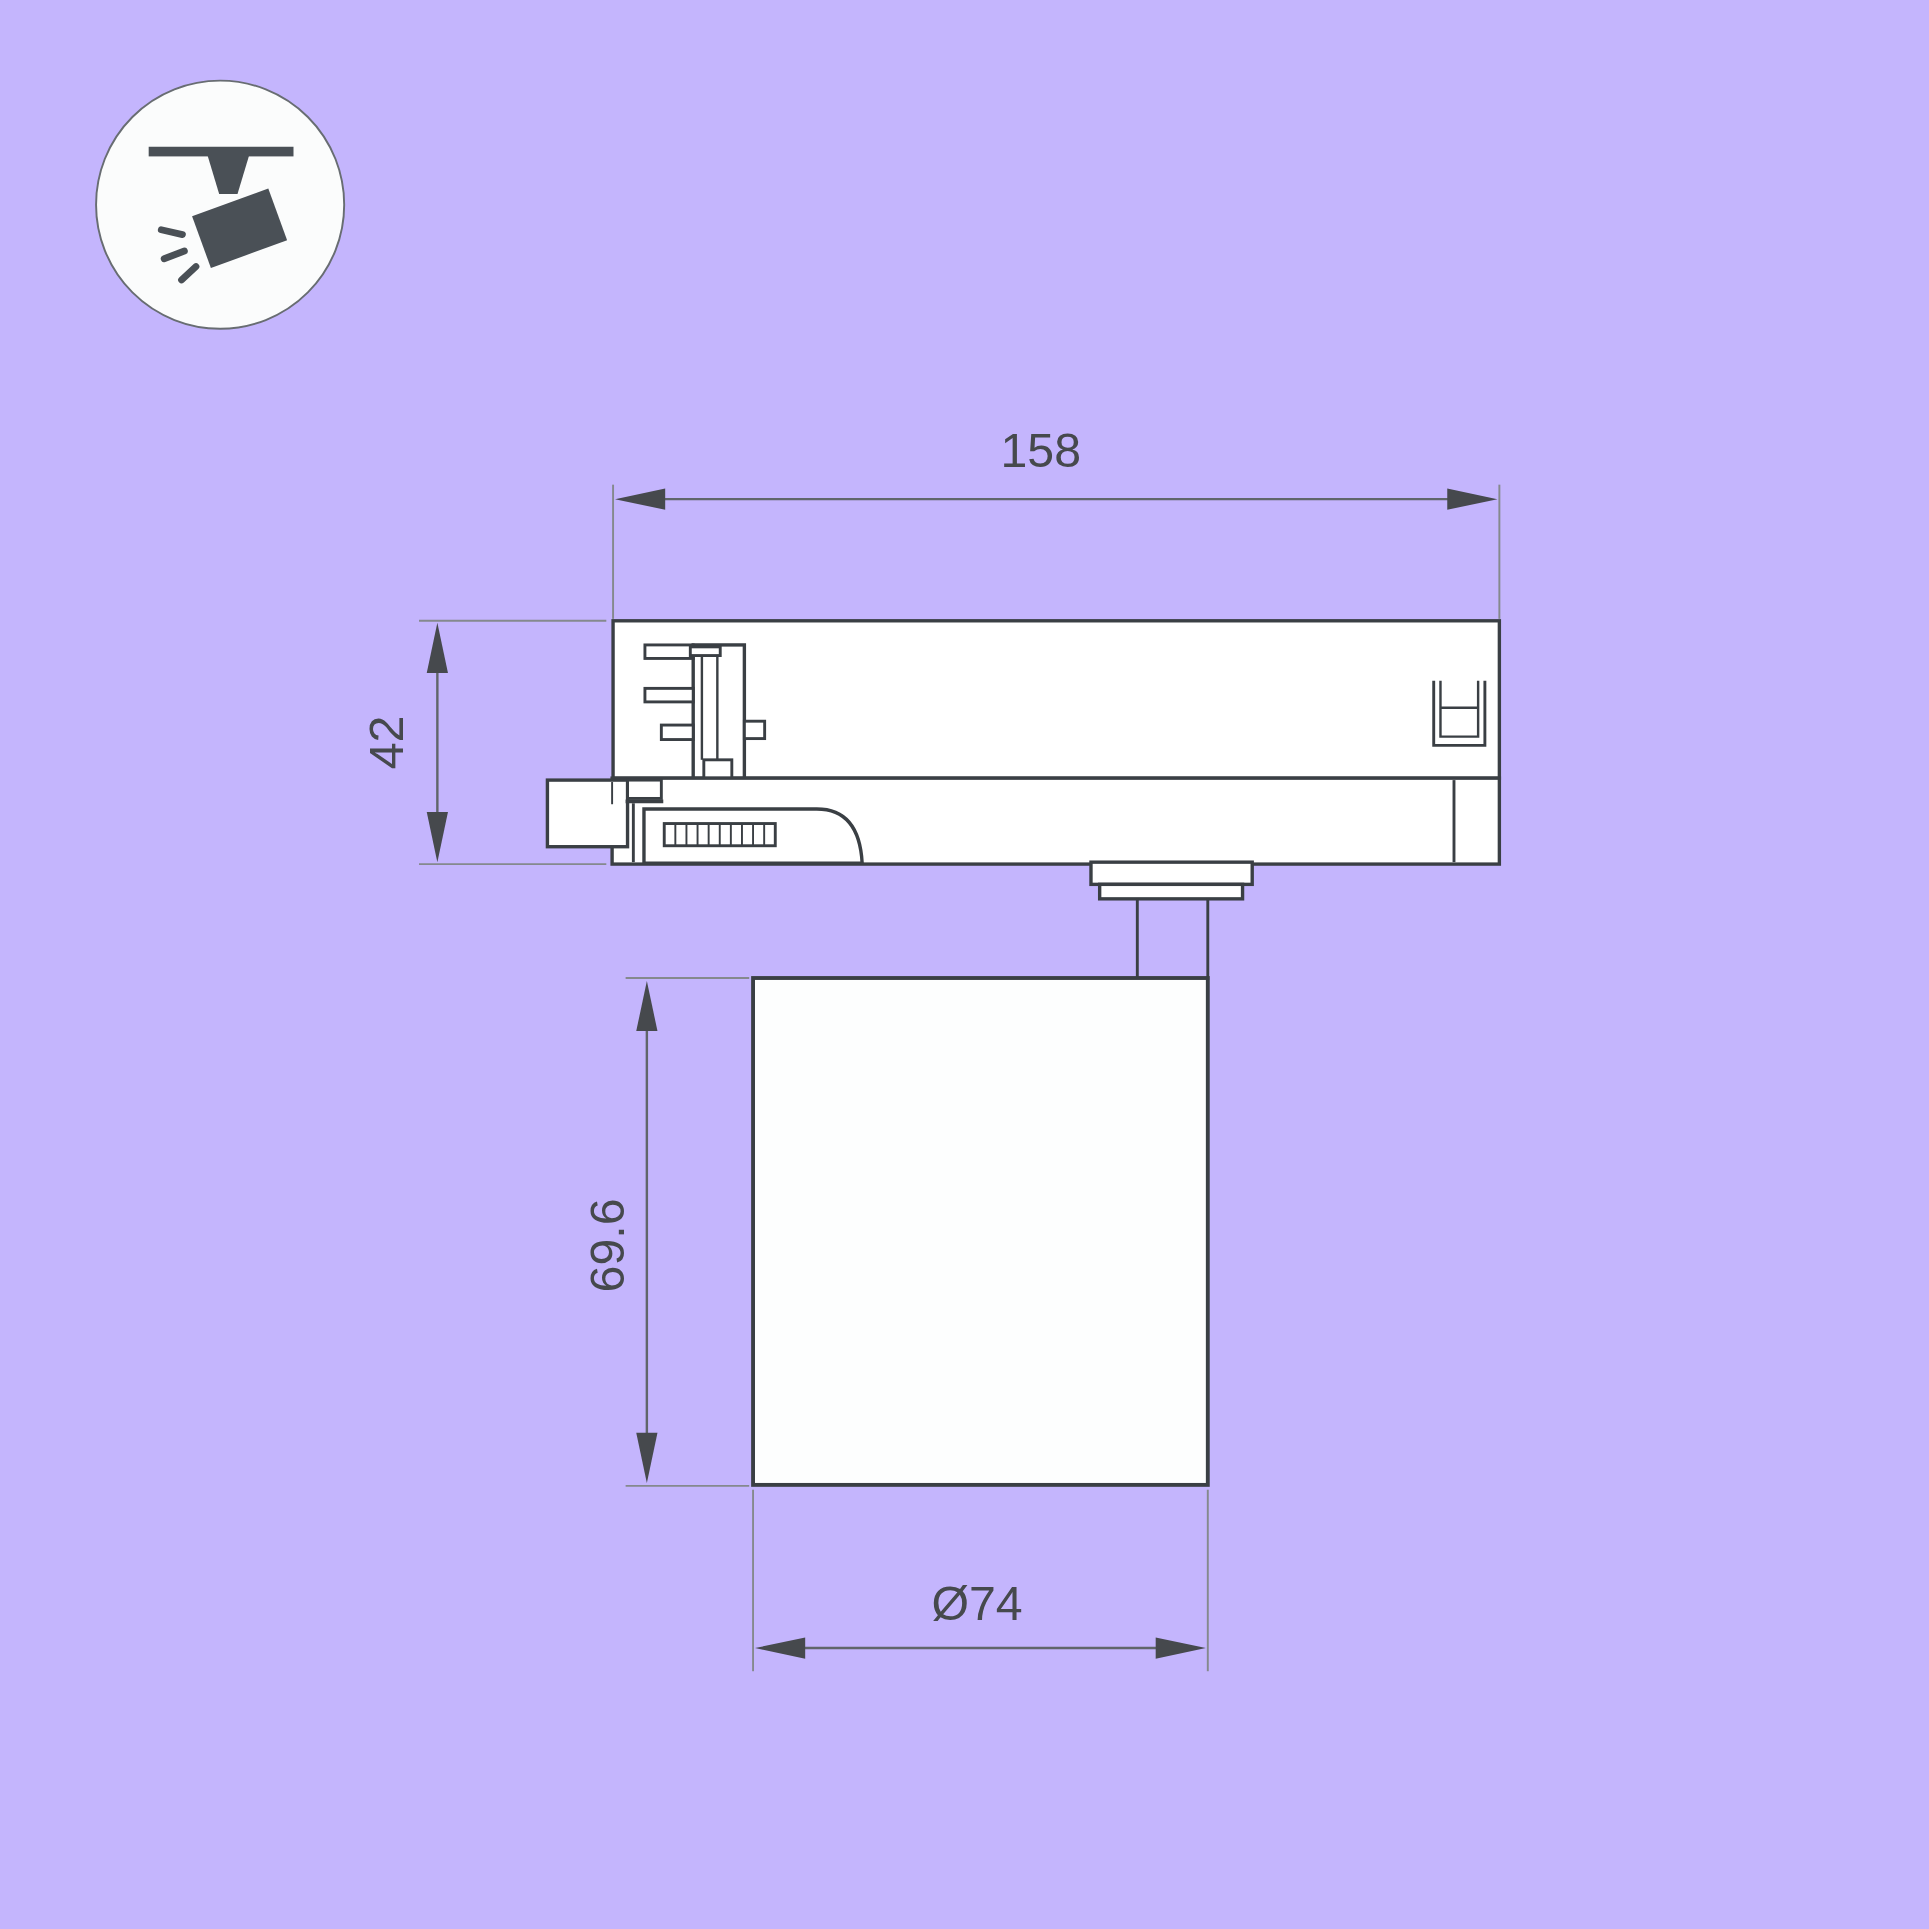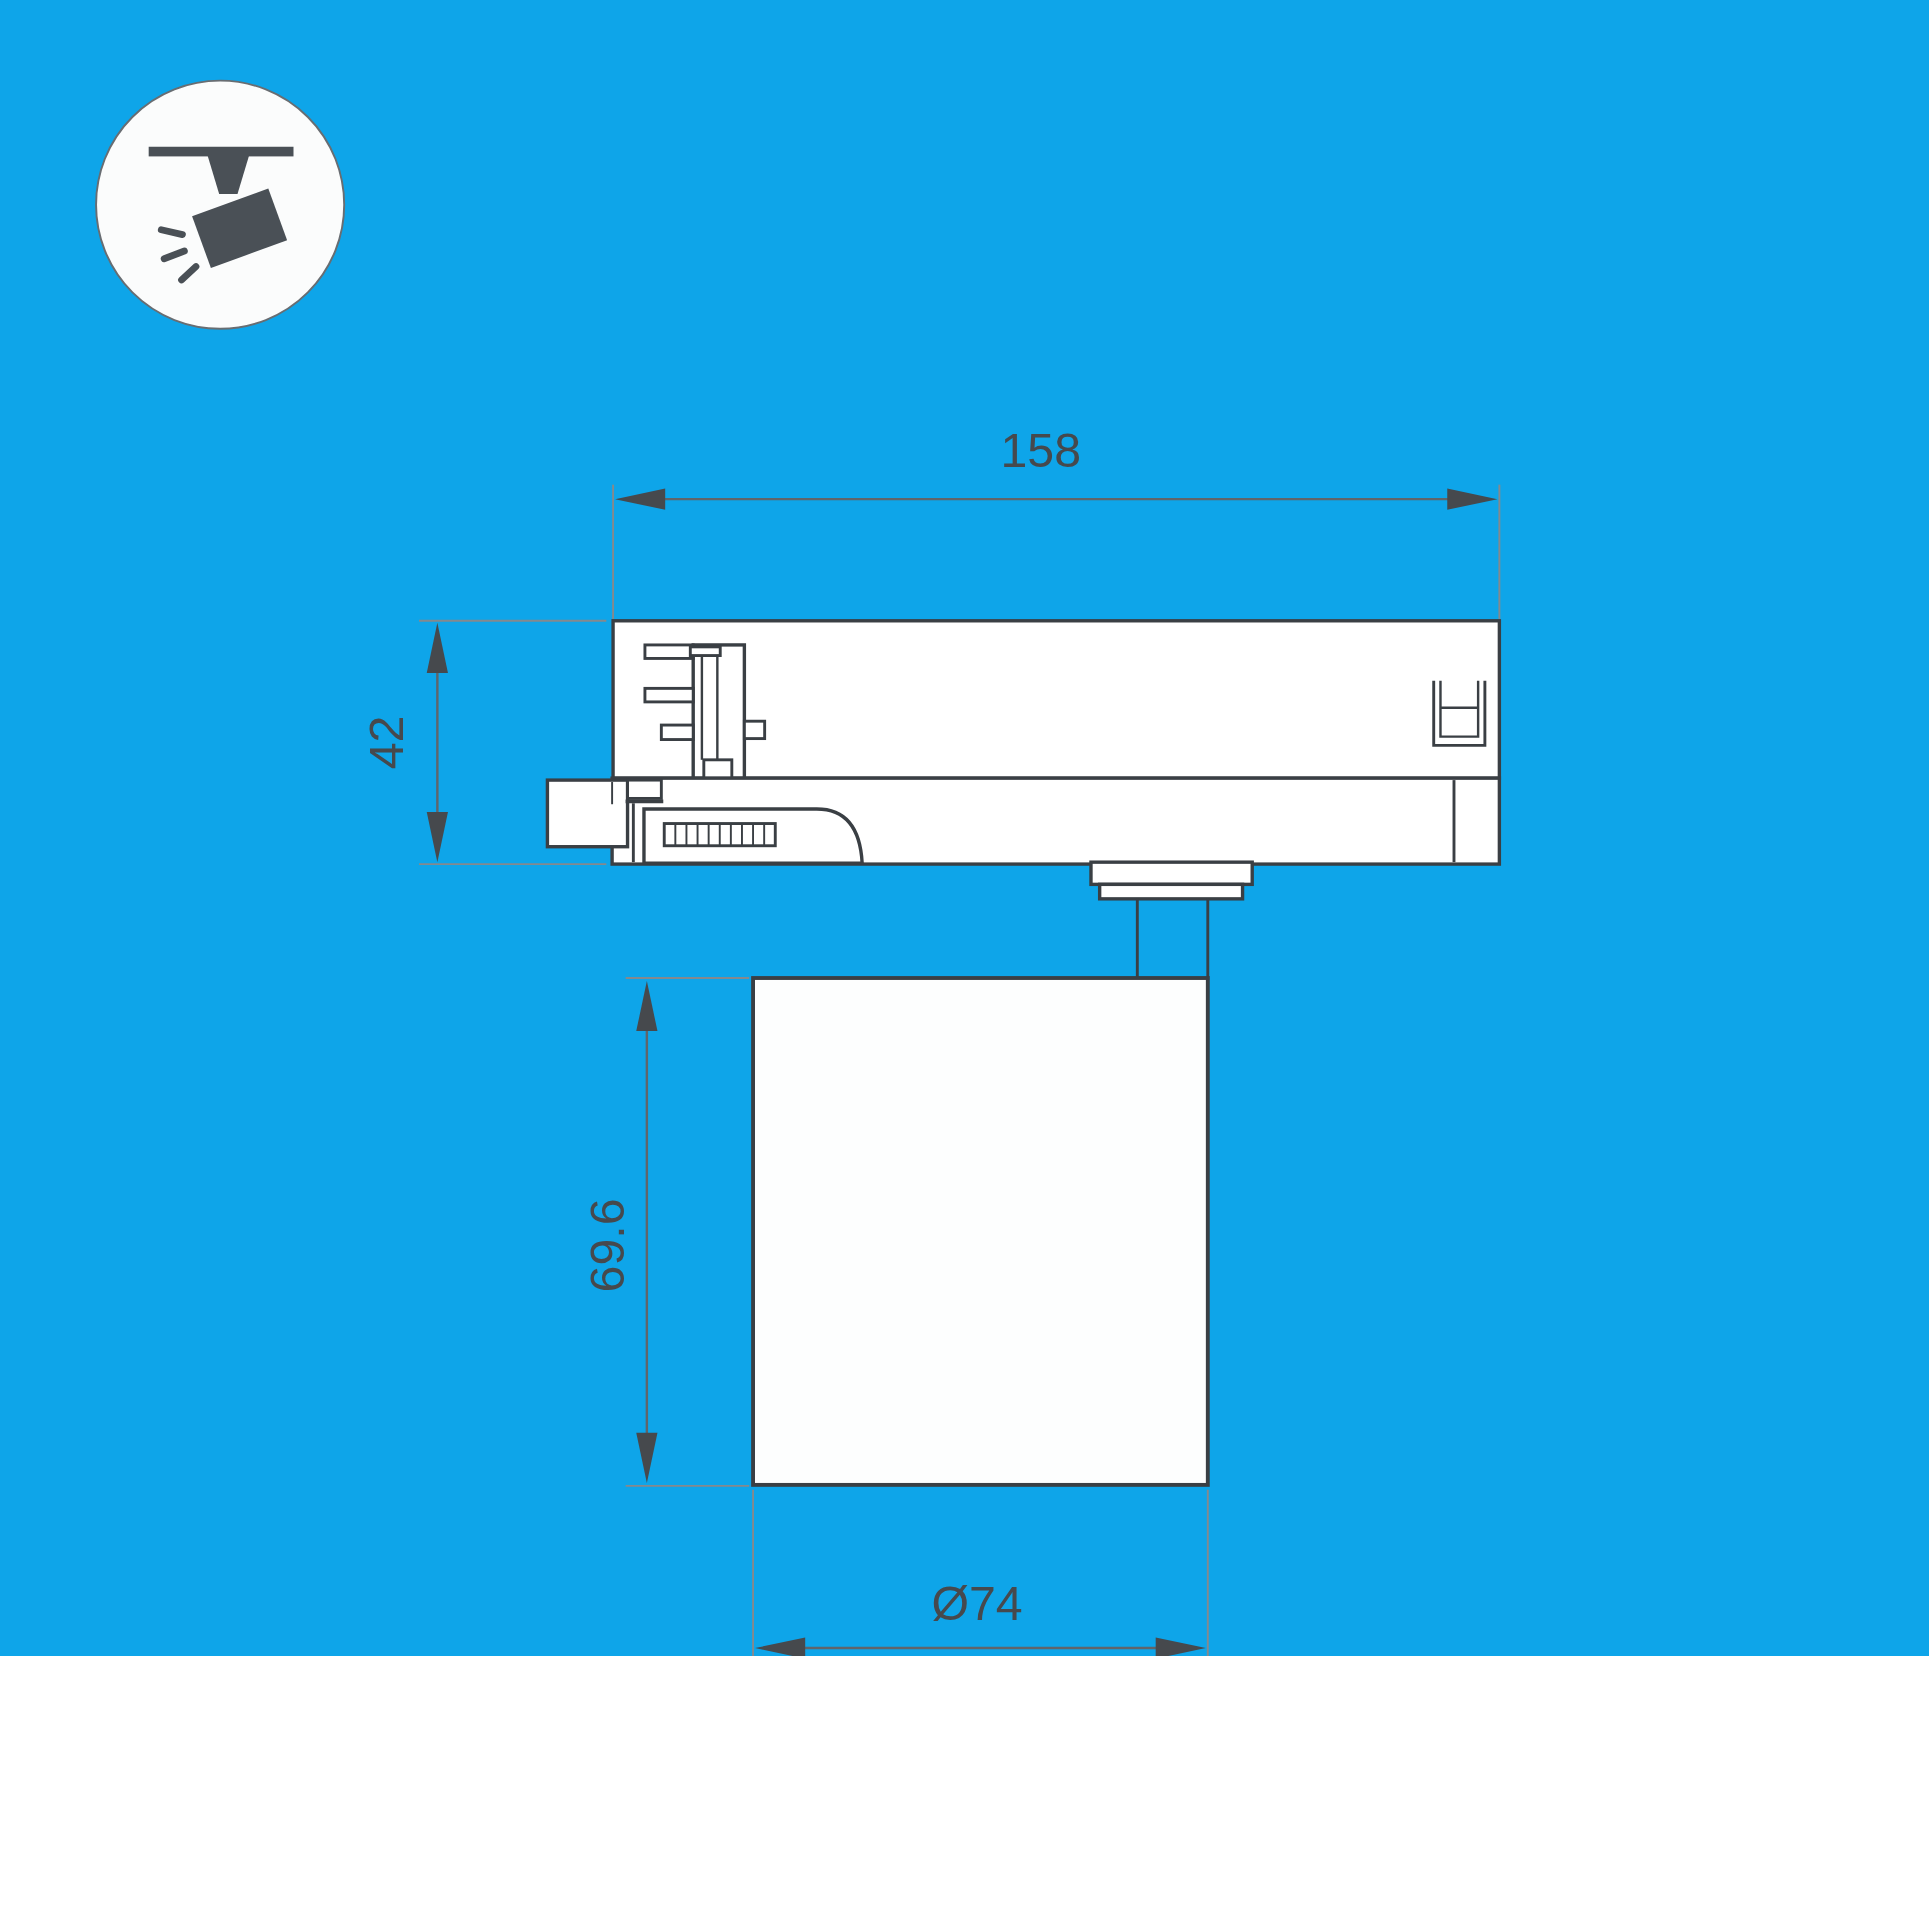--- a/index.html
+++ b/index.html
@@ -6,22 +6,22 @@
     margin: 0;
     padding: 0;
     background: #ffffff;
     width: 1929px;
     height: 1929px;
     font-family: "Liberation Sans", sans-serif;
   }
   .stage {
     position: relative;
     width: 1929px;
-    height: 1656px;
-    background: #0ea5e9;
+    height: 1929px;
+    background: #c4b5fd;
     overflow: hidden;
     text-align: center;
   }
   svg { display: block; }
   text {
     font-family: "Liberation Sans", sans-serif;
     font-size: 50px;
     fill: #46494d;
   }
 </style>

